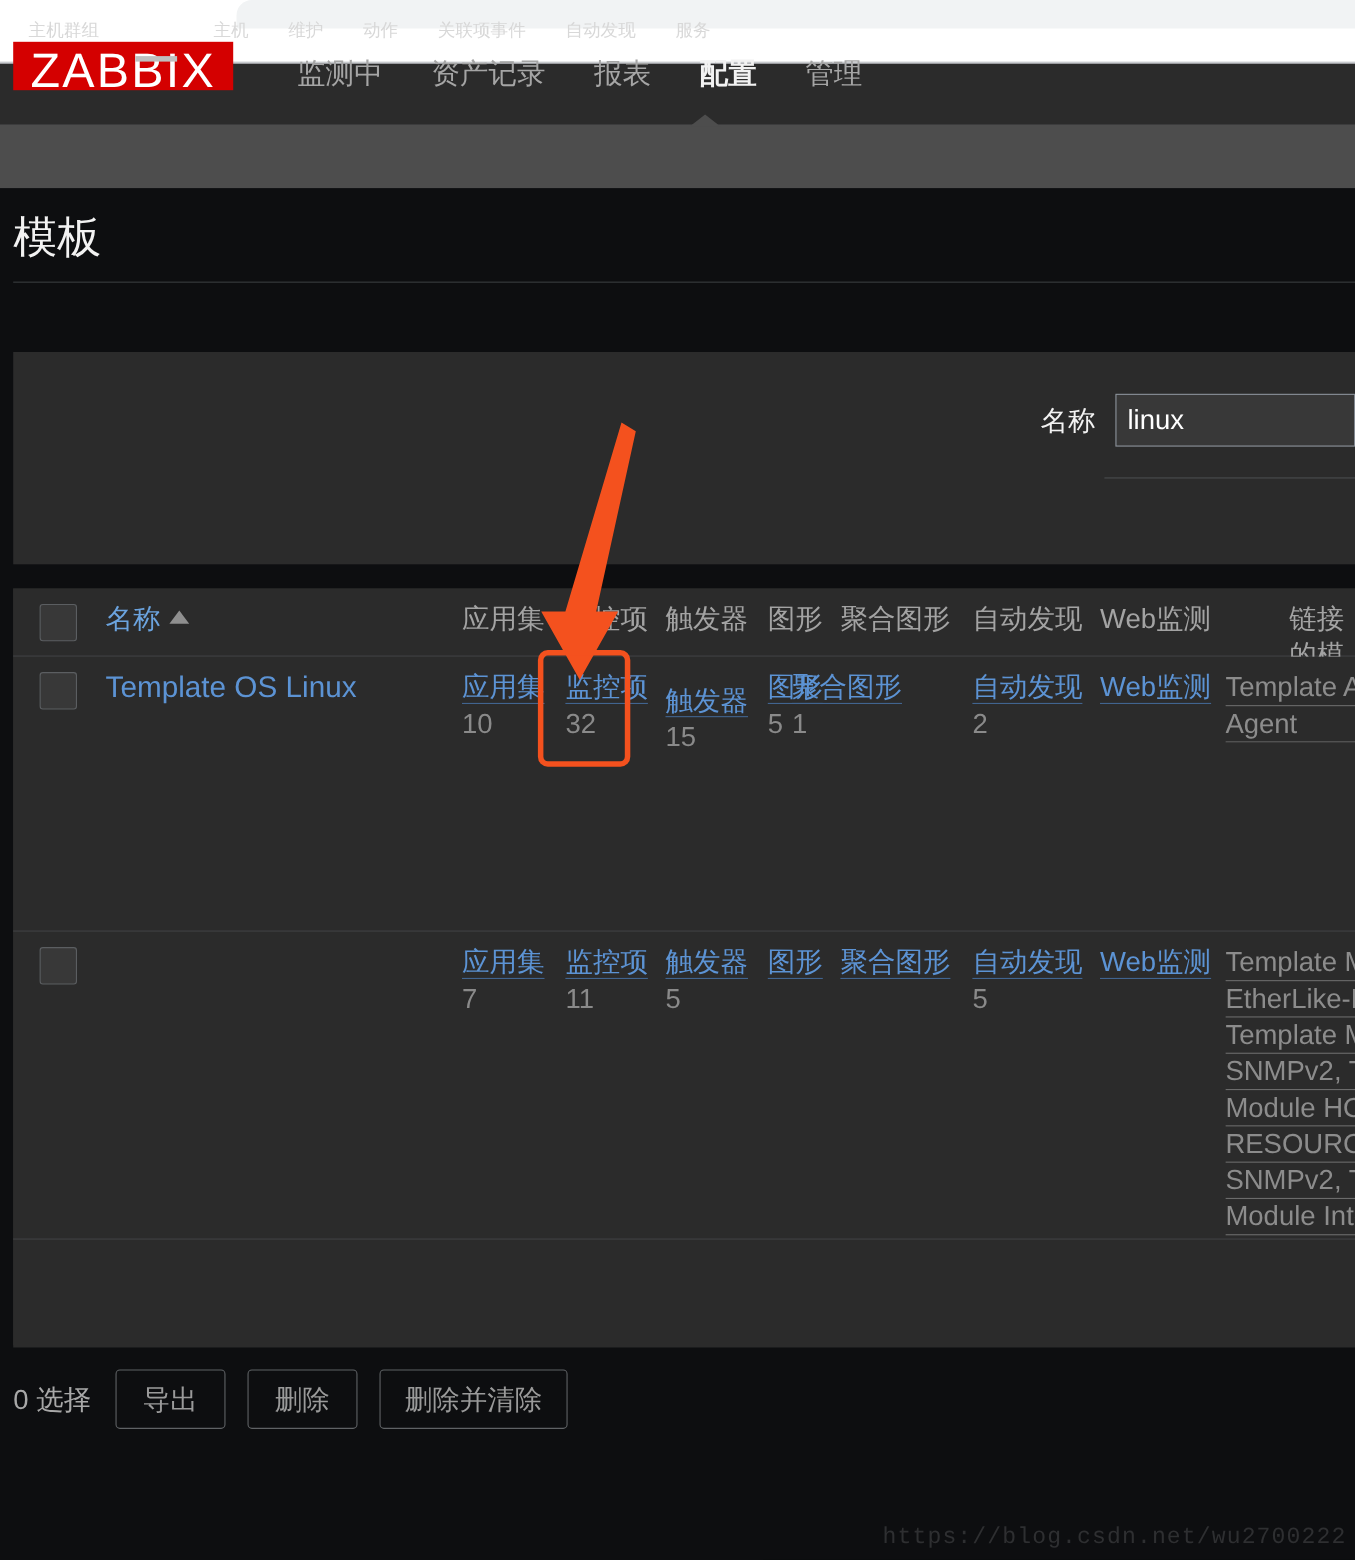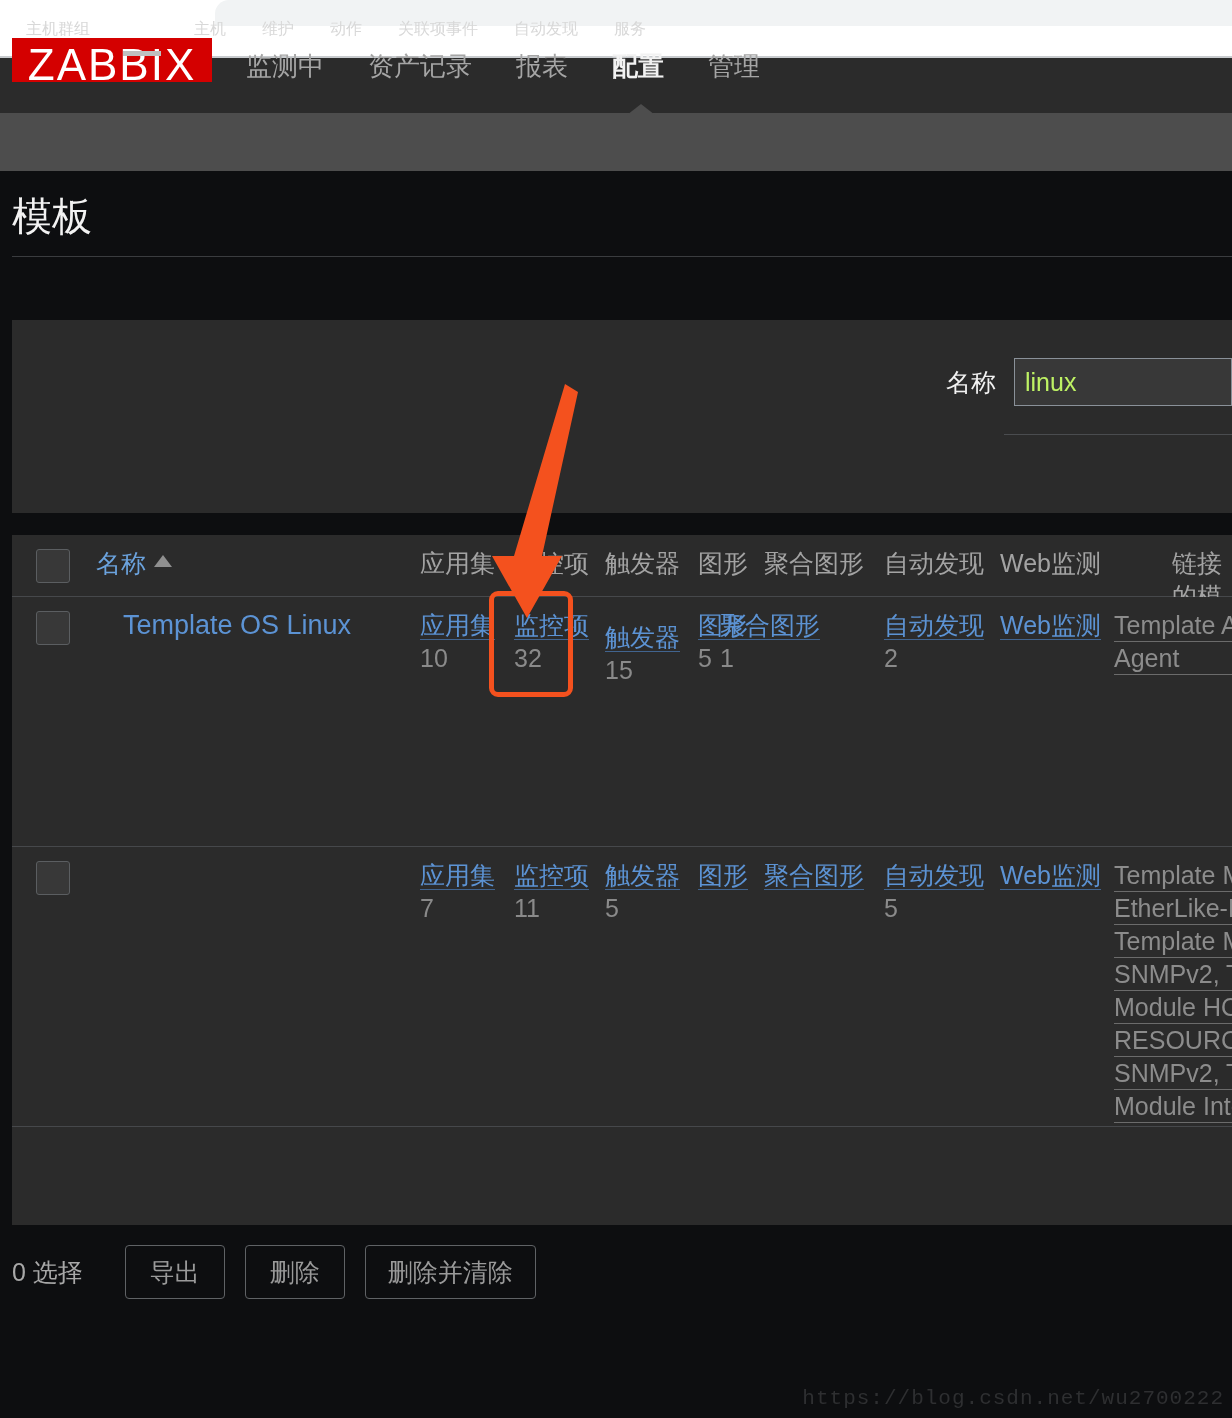--- a/index.html
+++ b/index.html
@@ -23,21 +23,21 @@
   .topnav {
     position:absolute; left:0; top:58px; width:1232px; height:55px;
     background:#2B2B2B;
   }
   .zbx-logo {
     position:absolute; left:12px; top:38px; width:200px; height:44px;
     background:#D40000; color:#fff; font-size:44px; line-height:54px;
     letter-spacing:2px; text-align:center; font-weight:400;
     font-family:"Liberation Sans","DejaVu Sans",sans-serif;
   }
-  .topnav-items { position:absolute; left:224px; top:44px; height:44px; display:flex; align-items:center; gap:0;text-align:right; }
+  .topnav-items { position:absolute; left:248px; top:44px; height:44px; display:flex; align-items:center; gap:0;text-align:right; }
   .topnav-item {
     color:#A5A5A5; font-size:26px; line-height:44px; padding:0 22px;
     cursor:pointer; white-space:nowrap; position:relative;
   }
   .topnav-item.active { color:#F2F2F2; font-weight:bold; }
 
   
   .subnav {
     position:absolute; left:0; top:113px; width:1232px; height:58px;
     background:#4D4D4D;
@@ -67,21 +67,21 @@
 
   
   .filter-panel {
     position:absolute; left:12px; top:320px; width:1220px; height:193px;
     background:#2B2B2B;
   }
   .filter-row { position:absolute; right:0; top:38px; display:flex; align-items:center; }
   .filter-label { color:#F2F2F2; font-size:25px; margin-right:18px; white-space:nowrap; }
   .filter-input {
     width:218px; height:48px; background:#383838; border:1px solid #8A9199;
-    color:#bef264; font-size:25px; padding:0 10px; outline:none;
+    color:#ffffff; font-size:25px; padding:0 10px; outline:none;
     font-family:"Liberation Sans","DejaVu Sans",sans-serif;
   }
   .filter-divider { position:absolute; left:1004px; top:434px; width:228px; height:1px; background:#4A4C4F; }
 
   
   .table {
     position:absolute; left:12px; top:535px; width:1220px; height:690px;
     background:#2B2B2B;
   }
   .thead {
@@ -99,36 +99,36 @@
   }
   .thead .cb { top:14px; }
   .trow .cb { top:14px; }
 
   .cell { position:absolute; top:12px; font-size:25px; line-height:33px; }
   .thead .cell { color:#A3A3A3; }
   .col-name-h { left:84px; color:#6BA3DE !important; display:flex; align-items:center; gap:8px; }
   .sort-caret { display:inline-block; width:0; height:0; border-left:9px solid transparent; border-right:9px solid transparent; border-bottom:12px solid #8F8F8F; position:relative; top:-3px; }
 
   .lnk { color:#5C93D4; text-decoration:none; border-bottom:1px solid #41648F; cursor:pointer; }
-  .lnk-name { color:#5C93D4; text-decoration:none; cursor:pointer; font-size:27px;margin-left:27px; }
+  .lnk-name { color:#5C93D4; text-decoration:none; cursor:pointer; font-size:27px; }
   .cnt { color:#8A8A8A; }
   .muted-lnk { color:#8C8C8C; text-decoration:none; border-bottom:1px solid #6B6B6B; cursor:pointer; }
 
   .col-name { left:84px; width:300px; }
   .col-ct { width:78px; text-align:left; }
 
   .linked-col {
     position:absolute; top:12px; left:1102px; width:130px;
     font-size:25px; line-height:32px; overflow:hidden; white-space:nowrap;
   }
   .linked-col span { display:block; }
 
   
   .footer { position:absolute; left:12px; top:1245px; display:flex; align-items:center; gap:20px; }
-  .sel-count { color:#A8A8A8; font-size:25px; margin-right:22px; }
+  .sel-count { color:#A8A8A8; font-size:25px; margin-right:2px; }
   .btn {
     min-width:100px; height:54px; padding:0 22px;
     background:transparent; border:1px solid #5F6265; border-radius:4px;
     color:#9A9A9A; font-size:25px; cursor:pointer;
     font-family:"Liberation Sans","DejaVu Sans",sans-serif;
   }
 
   
   .anno-arrow { position:absolute; left:470px; top:380px; width:140px; height:240px; pointer-events:none; }
   .anno-box {

